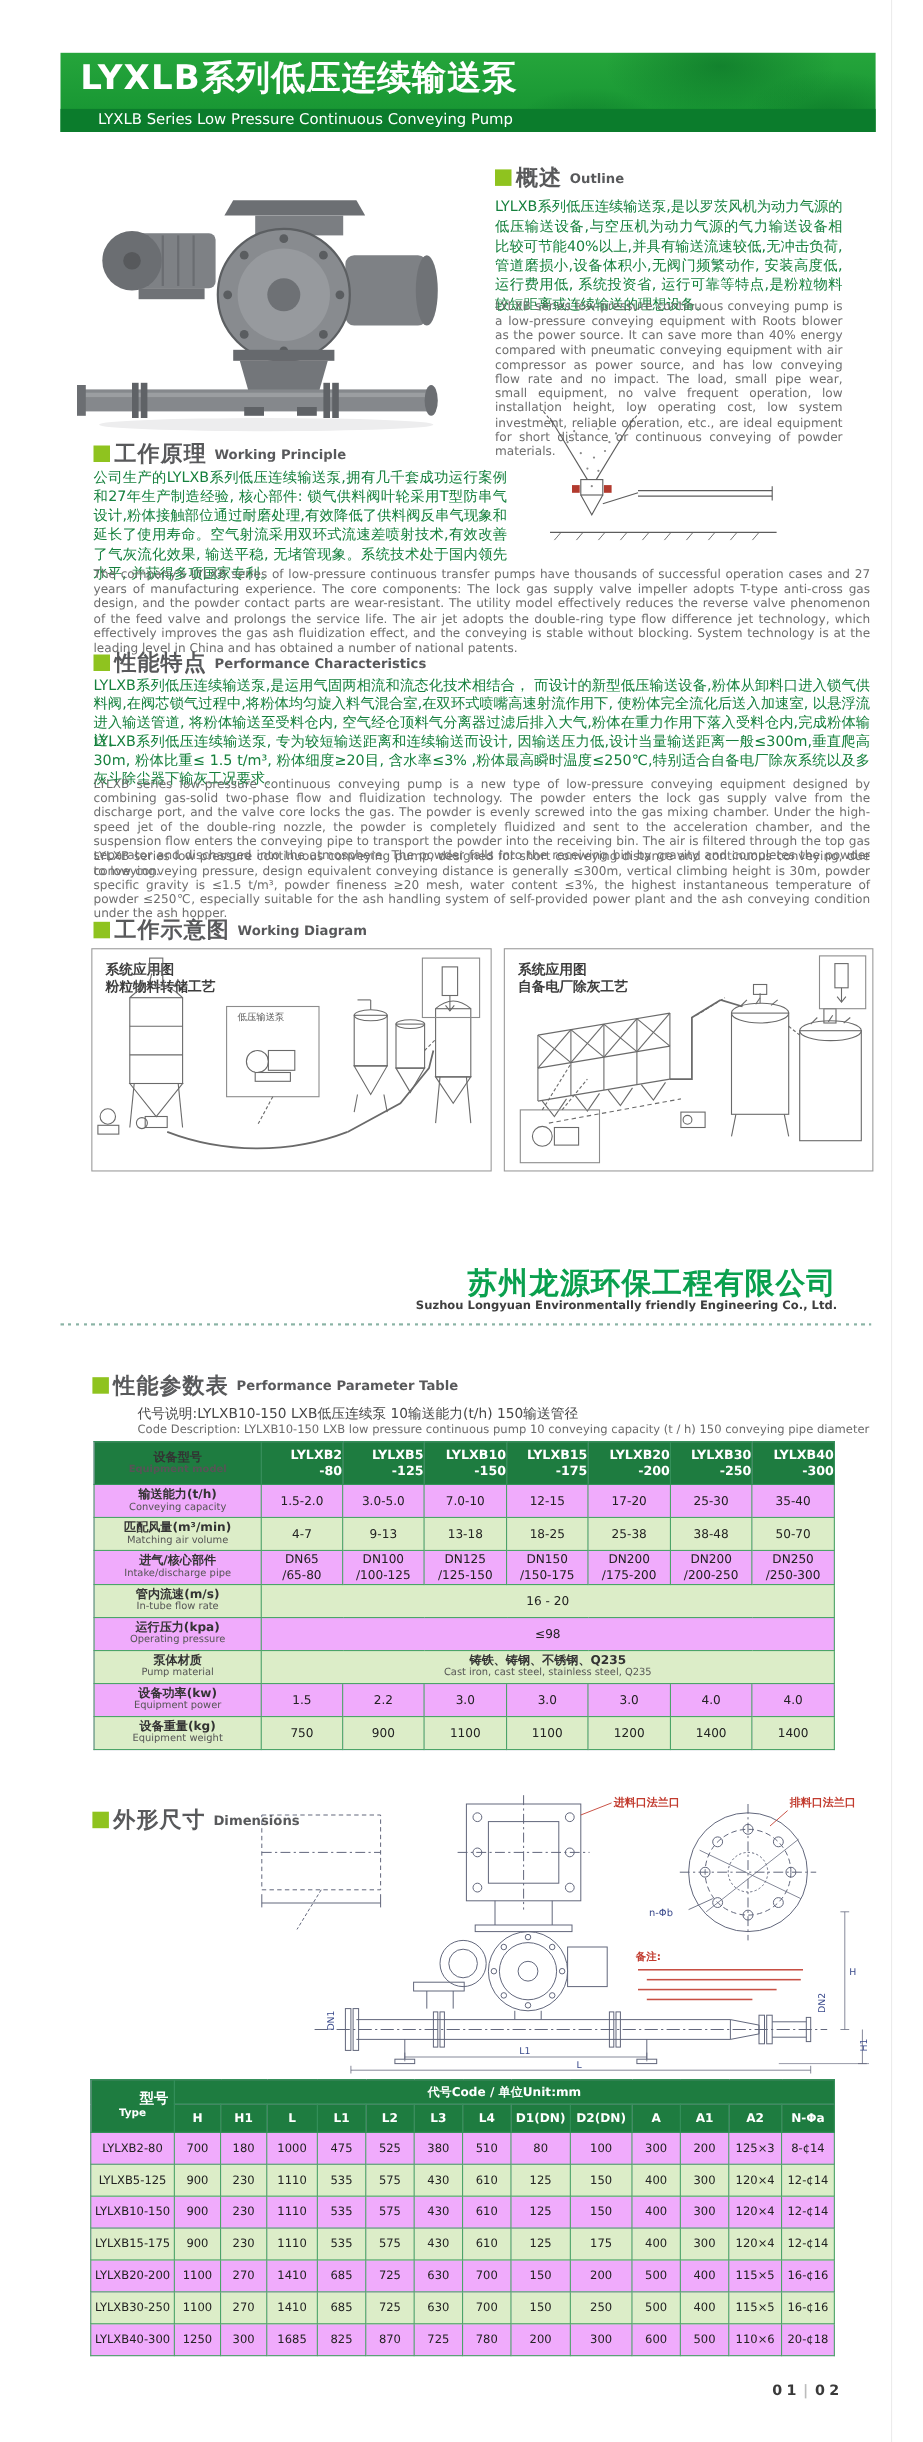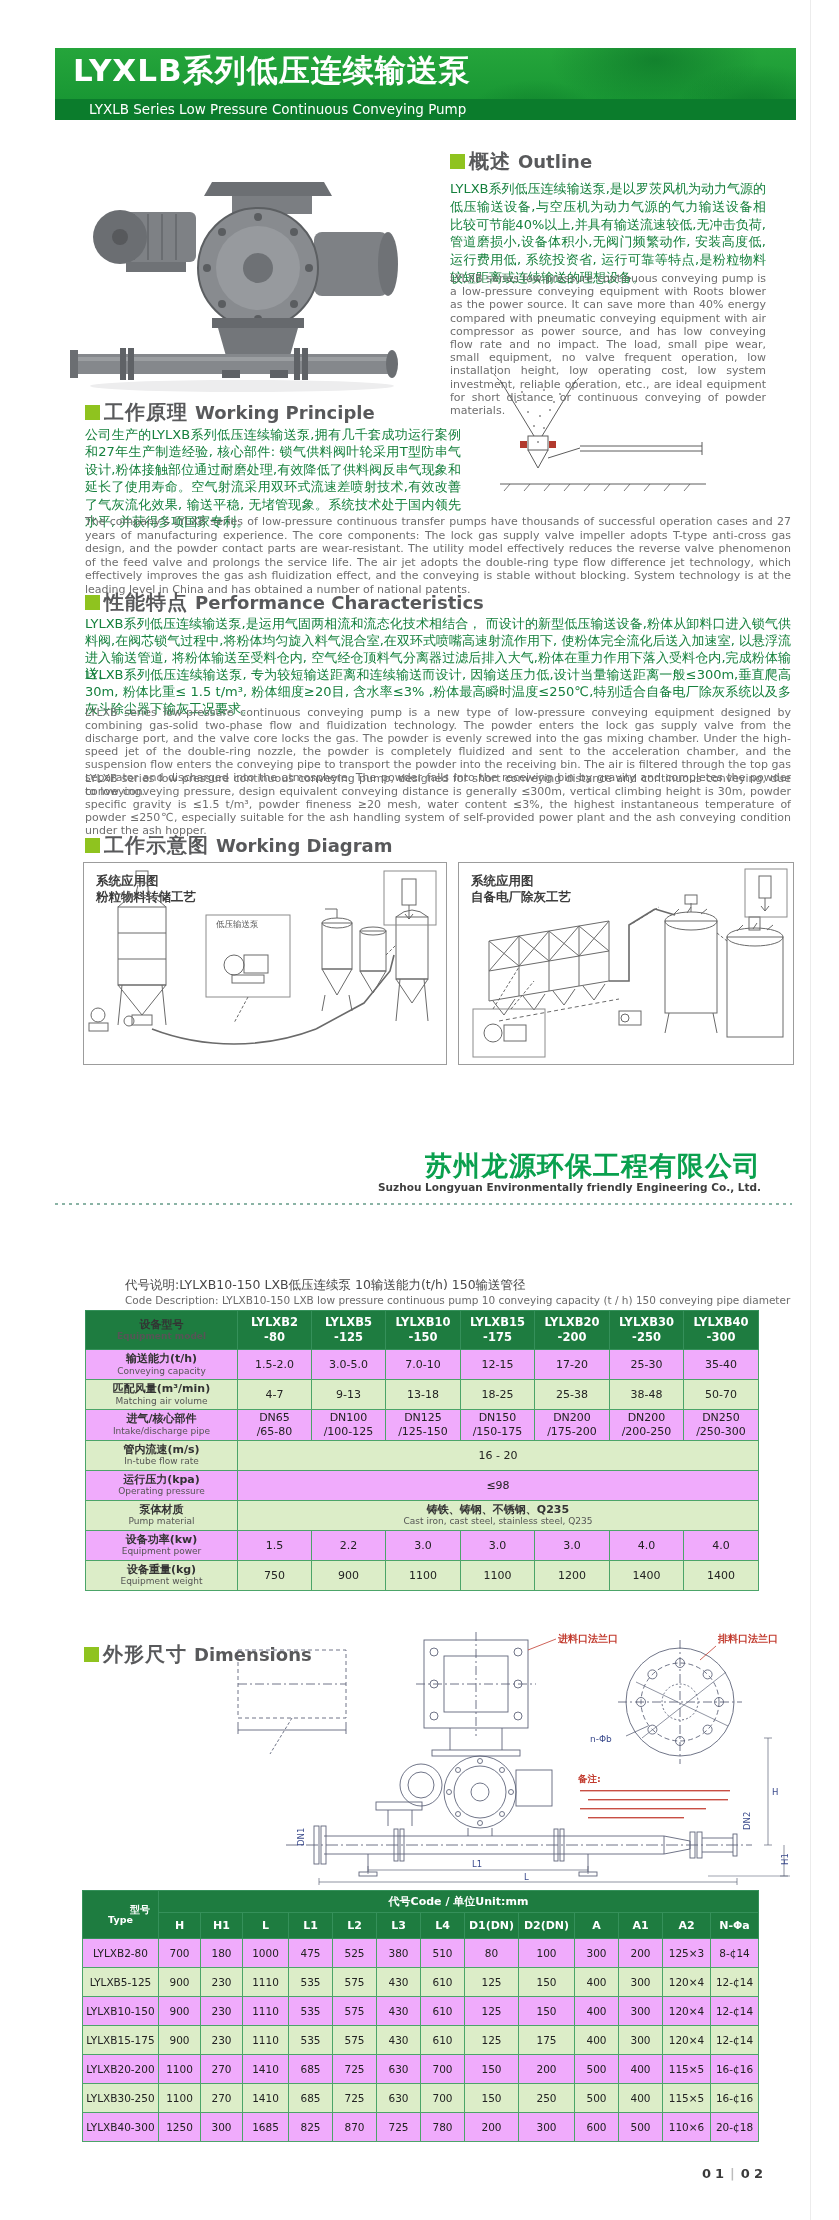--- a/index.html
+++ b/index.html
@@ -12,50 +12,50 @@
       radial-gradient(ellipse 110px 60px at 700px 58px, rgba(6,104,36,.5), rgba(6,104,36,0) 70%),
       radial-gradient(ellipse 90px 40px at 480px 60px, rgba(6,104,36,.35), rgba(6,104,36,0) 70%),
       linear-gradient(#25a53b,#149231);}
   .banner-title{position:absolute;left:18px;top:2px;font-size:31px;font-weight:bold;color:#fff;letter-spacing:1px;}
   .banner-sub{position:absolute;left:0;bottom:0;width:100%;height:21px;background:#0b7c2c;
     color:#fff;font-size:13.5px;line-height:21px;padding-left:34px;box-sizing:border-box;}
   
   .stitle{position:absolute;display:flex;align-items:center;color:#58595b;font-weight:bold;white-space:nowrap;}
   .stitle .sq{width:15px;height:15px;background:#8fc31f;margin-right:4px;flex:0 0 auto;}
   .stitle .zh{font-size:20px;letter-spacing:1px;}
-  .stitle .en{font-size:18px;margin-left:7px;}
+  .stitle .en{font-size:12px;margin-left:7px;}
   
   .zh-text{position:absolute;font-size:13px;color:#15803d;text-align:justify;margin:0;}
   .en-text{position:absolute;font-size:11px;color:#6e6e6e;text-align:justify;margin:0;}
   
   .diabox{position:absolute;border:1px solid #9c9c9c;background:#fff;}
   
   .company-zh{position:absolute;right:49px;top:1148px;font-size:27px;font-weight:bold;color:#0aa04e;letter-spacing:1px;}
   .company-en{position:absolute;right:49px;top:1181px;font-size:10.5px;font-weight:bold;color:#3f3f3f;}
   .dotline{position:absolute;left:55px;top:1203px;width:737px;height:2px;
     background:repeating-linear-gradient(90deg,#8ab3a5 0 3px,transparent 3px 7px);}
   .codenote-zh{position:absolute;left:125px;top:1277px;font-size:12.5px;color:#474747;}
   .codenote-en{position:absolute;left:125px;top:1294px;font-size:10.5px;color:#6b6b6b;}
   
   .gtable{position:absolute;border-collapse:collapse;table-layout:fixed;background:#f0abfc;}
   .gtable th,.gtable td{border:1px solid #4ca469;text-align:center;vertical-align:middle;padding:1px 0;}
   .gtable thead th{background:#1e7c40;color:#fff;font-weight:bold;border-color:#35905a;}
   .gtable tr.alt td{background:#dcedc8;}
   .param{left:85px;top:1310px;width:673px;font-size:11px;color:#222;}
   .param thead th{height:36px;}
-  .param .m1{font-size:11.5px;line-height:1.3;}
+  .param .m1{font-size:11.5px;line-height:1.3;text-align:right;}
   .param tbody tr{height:30px;}
   .param .lz{font-size:11px;font-weight:bold;color:#333;line-height:1.25;}
   .param .le{font-size:9px;color:#555;line-height:1.2;}
   .param .v2{line-height:1.25;}
   .dims{left:82px;top:1890px;width:676px;font-size:10.5px;color:#222;}
   .dims thead tr.g th{height:19px;font-size:11px;}
   .dims thead tr.c th{height:23px;font-size:11px;}
   .dims tbody tr{height:29px;}
-  .dims .tz{font-size:10px;font-weight:bold;line-height:1.15;padding-left:39px;}
+  .dims .tz{font-size:13px;font-weight:bold;line-height:1.15;padding-left:39px;}
   .dims .te{font-size:9.5px;font-weight:bold;line-height:1.1;}
   
   .pageno{position:absolute;left:702px;top:2166px;font-size:13px;font-weight:bold;color:#3a3a3a;letter-spacing:4px;}
   .pageno .bar{color:#bcbcbc;margin:0 2px;}
   svg{position:absolute;overflow:visible;}
   svg text{font-family:"DejaVu Sans","Liberation Sans",sans-serif;}
 </style>
 </head>
 <body>
 
@@ -297,20 +297,25 @@
         <rect x="160" y="148" width="22" height="14"></rect>
           <circle cx="166" cy="155" r="4"></circle>
       </g>
     </svg>
   </div>
 
   <div class="company-zh">苏州龙源环保工程有限公司</div>
   <div class="company-en">Suzhou Longyuan Environmentally friendly Engineering Co., Ltd.</div>
   <div class="dotline"></div>
 
+  <div class="stitle" style="left:84px;top:1246px">
+    <span class="sq"></span>
+    <span class="zh">性能参数表</span>
+    <span class="en">Performance Parameter Table</span>
+  </div>
   <div class="codenote-zh">代号说明:LYLXB10-150 LXB低压连续泵 10输送能力(t/h) 150输送管径</div>
   <div class="codenote-en">Code Description: LYLXB10-150 LXB low pressure continuous pump 10 conveying capacity (t / h) 150 conveying pipe diameter</div>
   <table class="gtable param" id="param-table">
       <colgroup>
         <col style="width: 152px;">
         <col style="width: 74px;">
         <col style="width: 74px;">
         <col style="width: 75px;">
         <col style="width: 74px;">
         <col style="width: 75px;">

